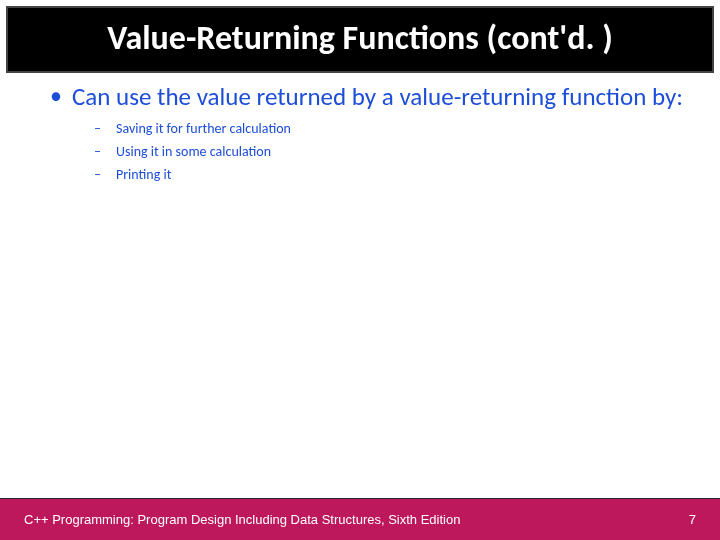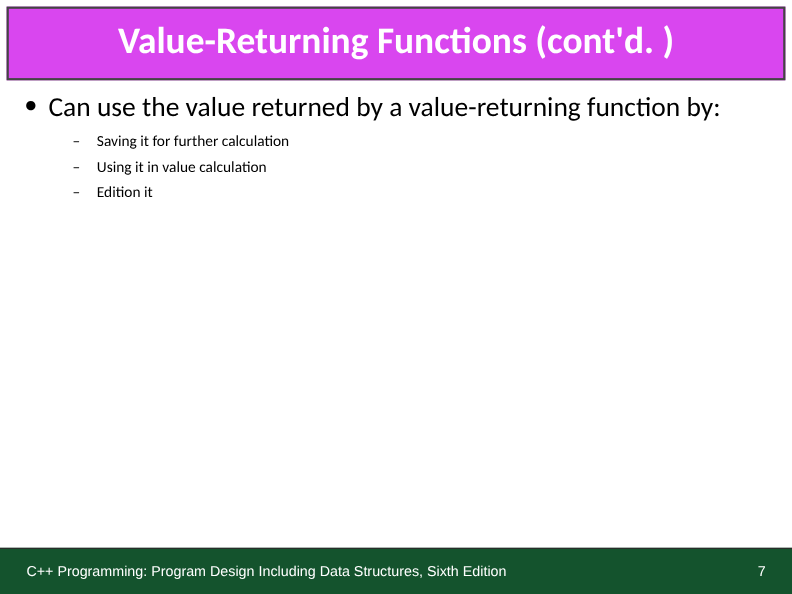--- a/index.html
+++ b/index.html
@@ -1,44 +1,44 @@
 <!DOCTYPE html>
 <html><head>
 <meta charset="utf-8">
 <style>
   * { margin: 0; padding: 0; box-sizing: border-box; }
   html, body { width: 720px; height: 540px; font-family: Calibri, Arial, sans-serif; background: #fff; overflow: hidden; }
   .slide { width: 720px; height: 540px; position: relative; display: flex; flex-direction: column; }
-  .title-bar { background: #d946ef; border: 2px solid #444; margin: 6px 6px 8px 6px; padding: 10px 8px 14px 8px; text-align: center; }
+  .title-bar { background: #000000; border: 2px solid #444; margin: 6px 6px 8px 6px; padding: 10px 8px 14px 8px; text-align: center; }
   .title-bar h1 { color: #fff; font-weight: 700; font-size: 34px; line-height: 1.15; }
-  .body { flex: 1; padding: 0 28px 0 16px; color: #000000; }
+  .body { flex: 1; padding: 0 28px 0 44px; color: #1d4ed8; }
   ul.level1 { list-style: none; }
   ul.level1 > li { position: relative; padding-left: 28px; font-size: 25px; line-height: 1.25; margin-bottom: 10px; }
   ul.level1 > li::before { content: "•"; position: absolute; left: 6px; top: 0; font-size: 24px; }
   ul.level2 { list-style: none; margin: 8px 0 12px 22px; }
   ul.level2 > li { position: relative; padding-left: 22px; font-size: 14px; line-height: 1.35; margin-bottom: 4px; }
   ul.level2 > li::before { content: "–"; position: absolute; left: 0; top: 0; }
-  .footer { position: absolute; bottom: 0; left: 0; right: 0; height: 42px; background: #14532d; border-top: 1px solid #2b2b2b; color: #fff; font-size: 13px; display: flex; align-items: center; justify-content: space-between; padding: 0 24px; font-family: Arial, sans-serif; }
+  .footer { position: absolute; bottom: 0; left: 0; right: 0; height: 42px; background: #be185d; border-top: 1px solid #2b2b2b; color: #fff; font-size: 13px; display: flex; align-items: center; justify-content: space-between; padding: 0 24px; font-family: Arial, sans-serif; }
   .page-num { font-size: 13px; }
 </style>
 </head>
 <body>
 
 <div class="slide">
   <div class="title-bar">
     <h1>Value-Returning Functions (cont'd. )</h1>
   </div>
   <div class="body">
     <ul class="level1">
       <li>
         <span>Can use the value returned by a value-returning function by:</span>
         <ul class="level2">
           <li><span>Saving it for further calculation</span></li>
-          <li><span>Using it in value calculation</span></li>
-          <li><span>Edition it</span></li>
+          <li><span>Using it in some calculation</span></li>
+          <li><span>Printing it</span></li>
         </ul>
       </li>
     </ul>
   </div>
   <div class="footer">
     <span>C++ Programming: Program Design Including Data Structures, Sixth Edition</span>
     <span class="page-num">7</span>
   </div>
 </div>
 

